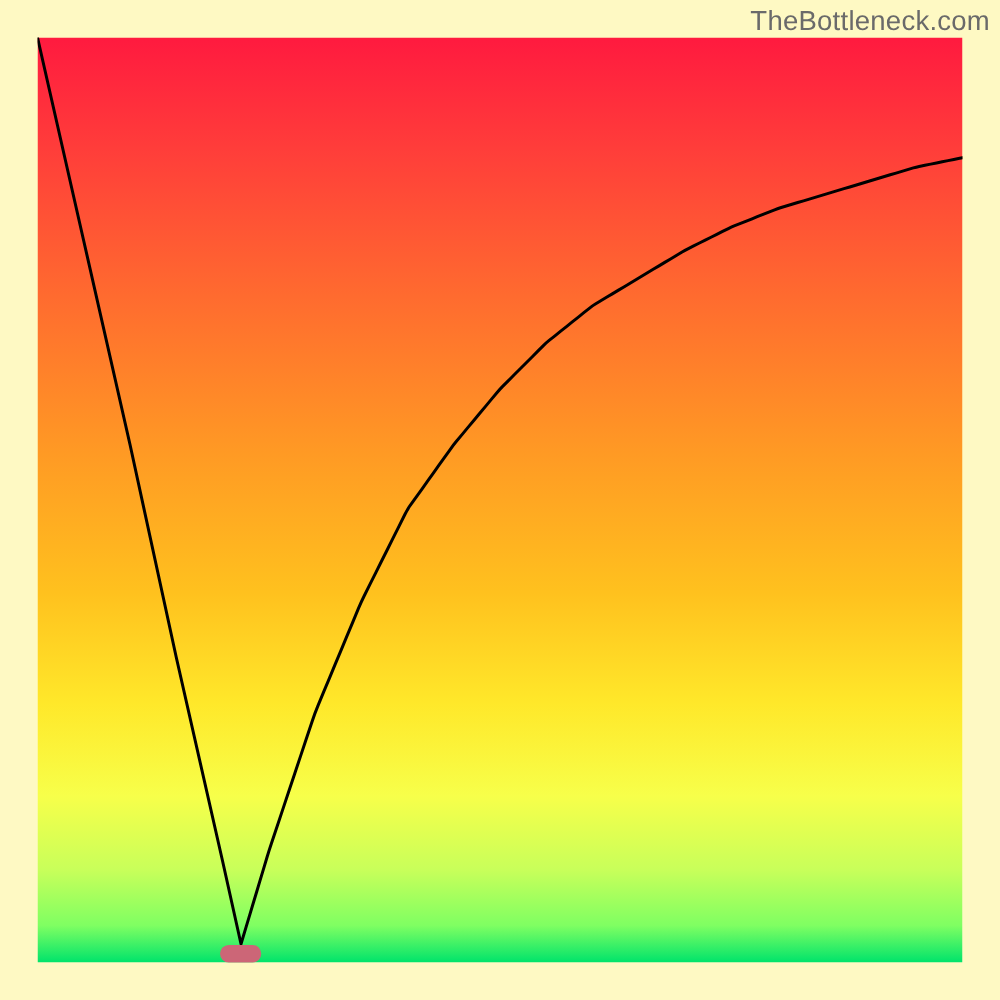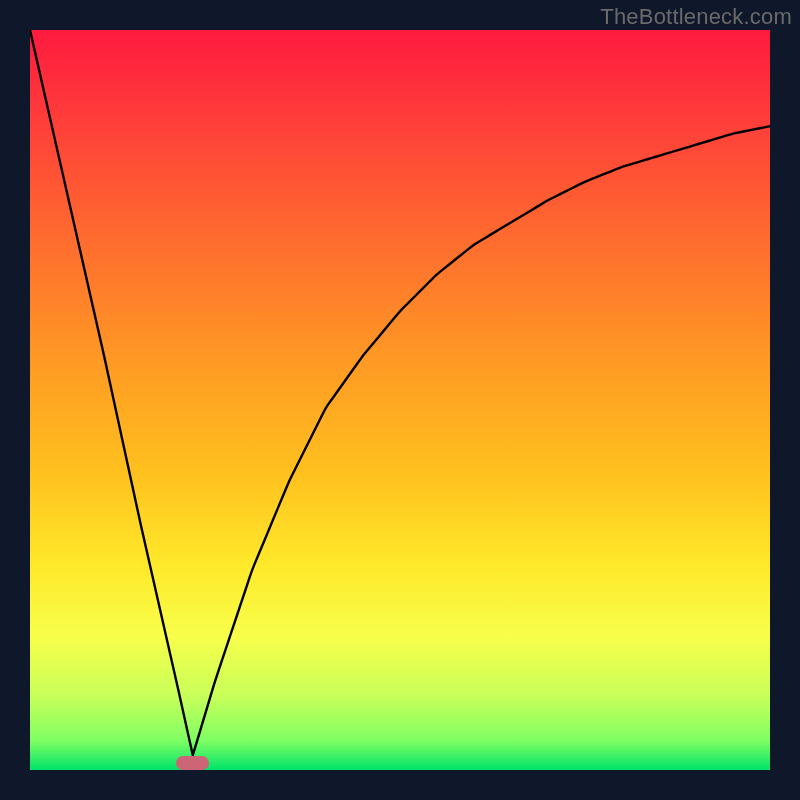--- a/index.html
+++ b/index.html
@@ -8,21 +8,21 @@
     width: 800px;
     height: 800px;
     overflow: hidden;
     background: #000;
     font-family: Arial, Helvetica, sans-serif;
   }
   .frame {
     position: relative;
     width: 800px;
     height: 800px;
-    background: #0f172a;
+    background: #fef9c3;
   }
   .plot {
     position: absolute;
     left: 30px;
     top: 30px;
     width: 740px;
     height: 740px;
   }
   .watermark {
     position: absolute;

